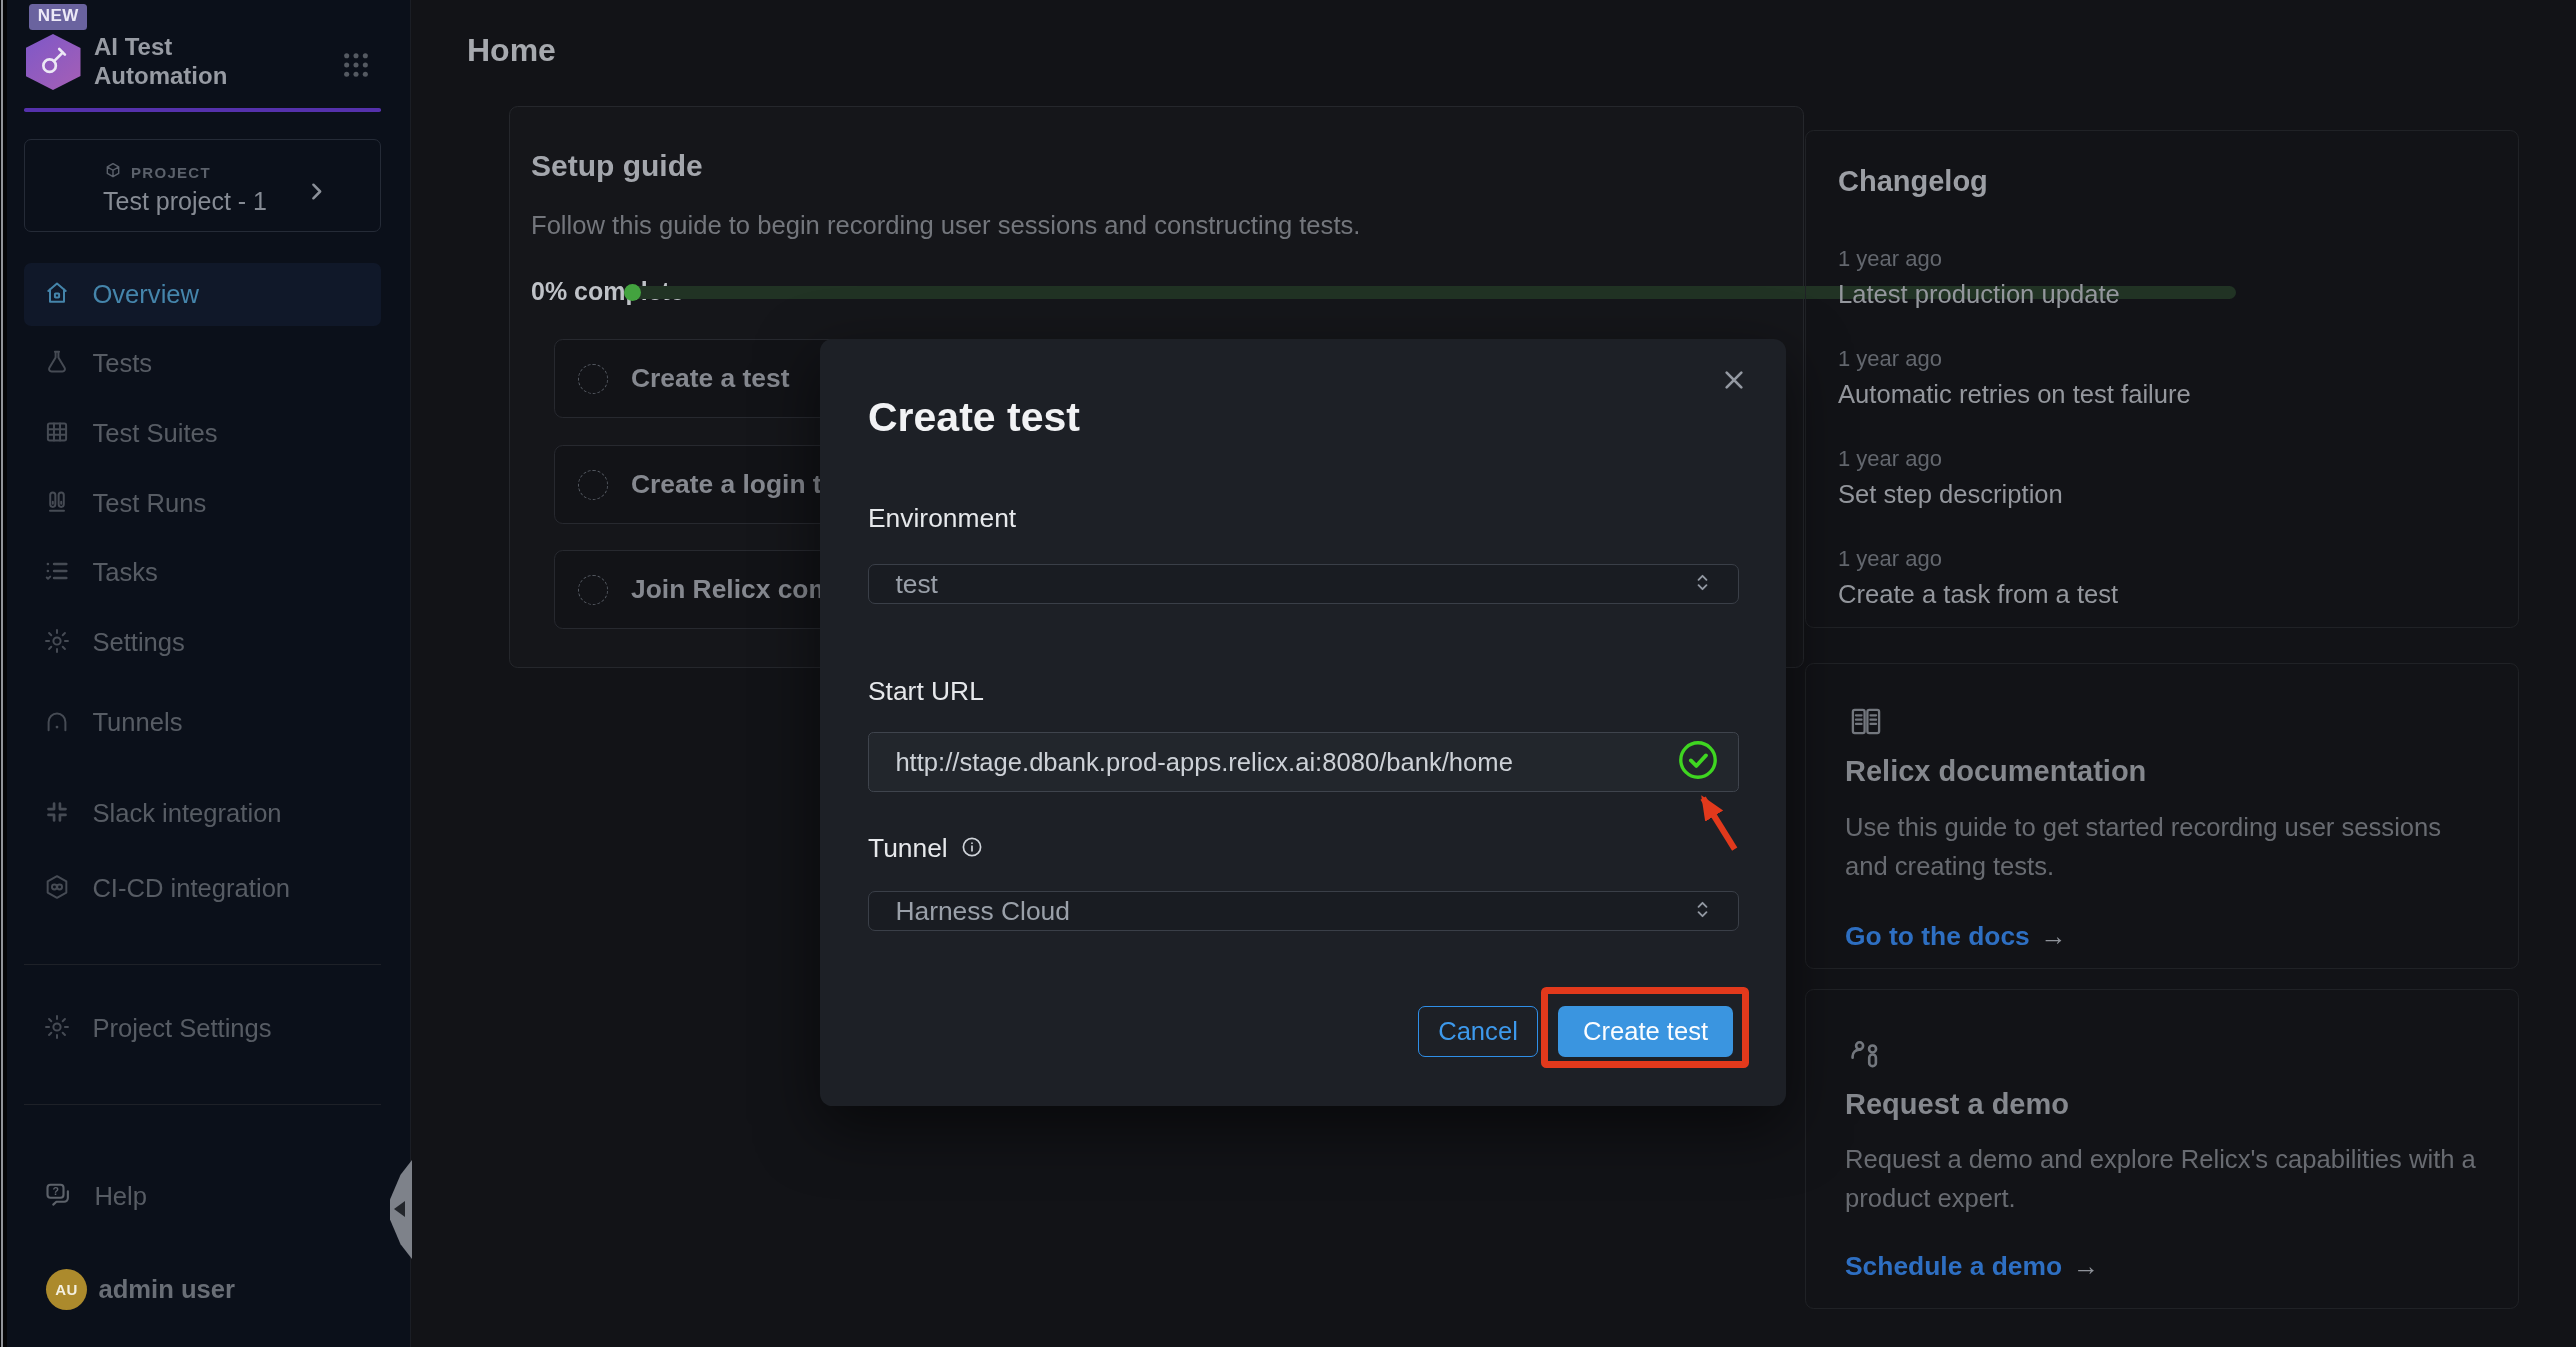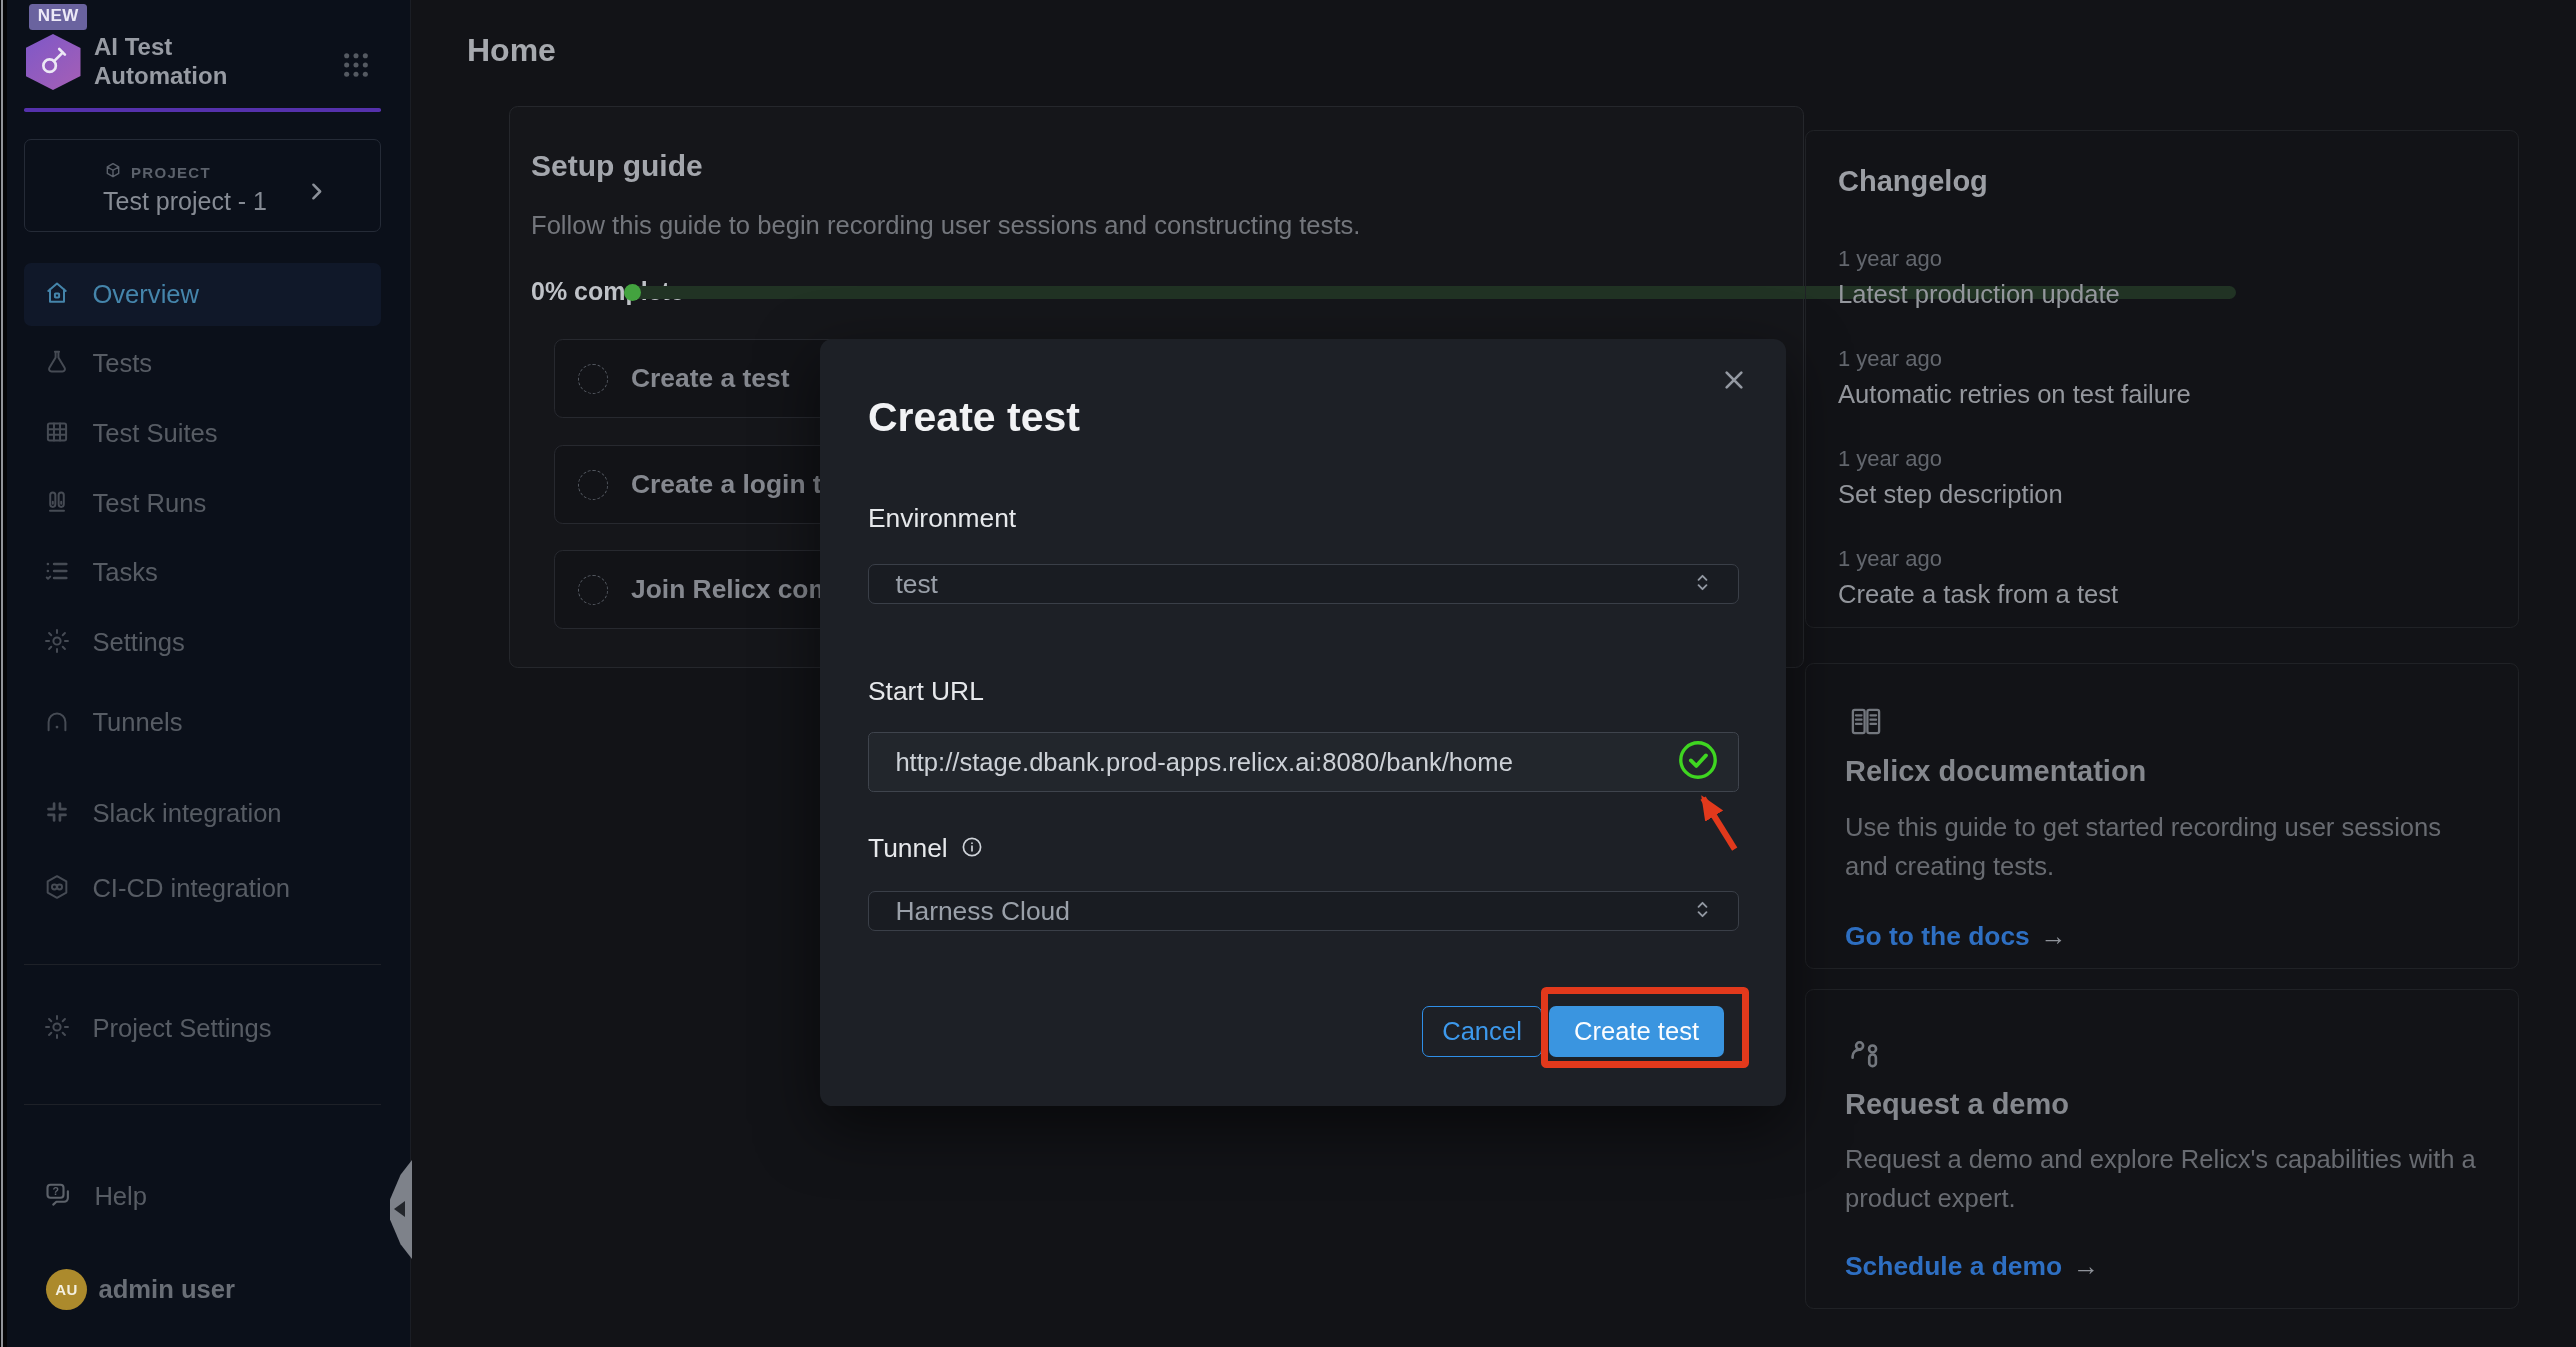--- a/index.html
+++ b/index.html
@@ -89,21 +89,21 @@
   .fld-select { position:absolute; left:48px; width:871px; height:40px; background:#191c22;
                 border:0.9px solid #3a3f48; border-radius:7px; display:flex; align-items:center;
                 padding:0 23px 0 26.4px; cursor:pointer; }
   .fld-select .val { font-size:26.4px; color:#9aa0a9; flex:1; }
   .fld-input { position:absolute; left:48px; width:871px; height:60px; background:#22262c;
                border:0.9px solid #3f444d; border-radius:5.3px; color:#cdd1d7; font-size:25.6px;
                font-family:"Liberation Sans",sans-serif; padding:0 62px 0 26.4px; outline:none; }
   .url-check { position:absolute; left:857px; top:400px; }
   .tunnel-row { position:absolute; left:48px; top:494px; display:flex; align-items:center; gap:12.3px; }
   .tunnel-row .fld-label-inline { font-size:26.4px; color:#e6e8eb; }
-  .btn-row { position:absolute; top:667px; right:62px; display:flex; gap:7px; }
+  .btn-row { position:absolute; top:667px; right:53px; display:flex; gap:20px; }
   .btn-cancel { width:120px; height:51px; border:1.8px solid #2f8fe8; border-radius:7px; background:transparent;
                 color:#3d99ec; font-size:25.6px; font-weight:500; font-family:"Liberation Sans",sans-serif; cursor:pointer; }
   .btn-create { width:175px; height:51px; border:none; border-radius:7px; background:#3a95e0;
                 color:#fbfdff; font-size:25.6px; font-weight:500; font-family:"Liberation Sans",sans-serif; cursor:pointer; }
 
   
   .anno-rect { position:absolute; left:1541px; top:987px; width:208px; height:81px;
                border:7px solid #e2391c; border-radius:5.3px; z-index:50; pointer-events:none; }
   .anno-arrow { position:absolute; left:1657px; top:749px; z-index:50; pointer-events:none; }
 </style>

